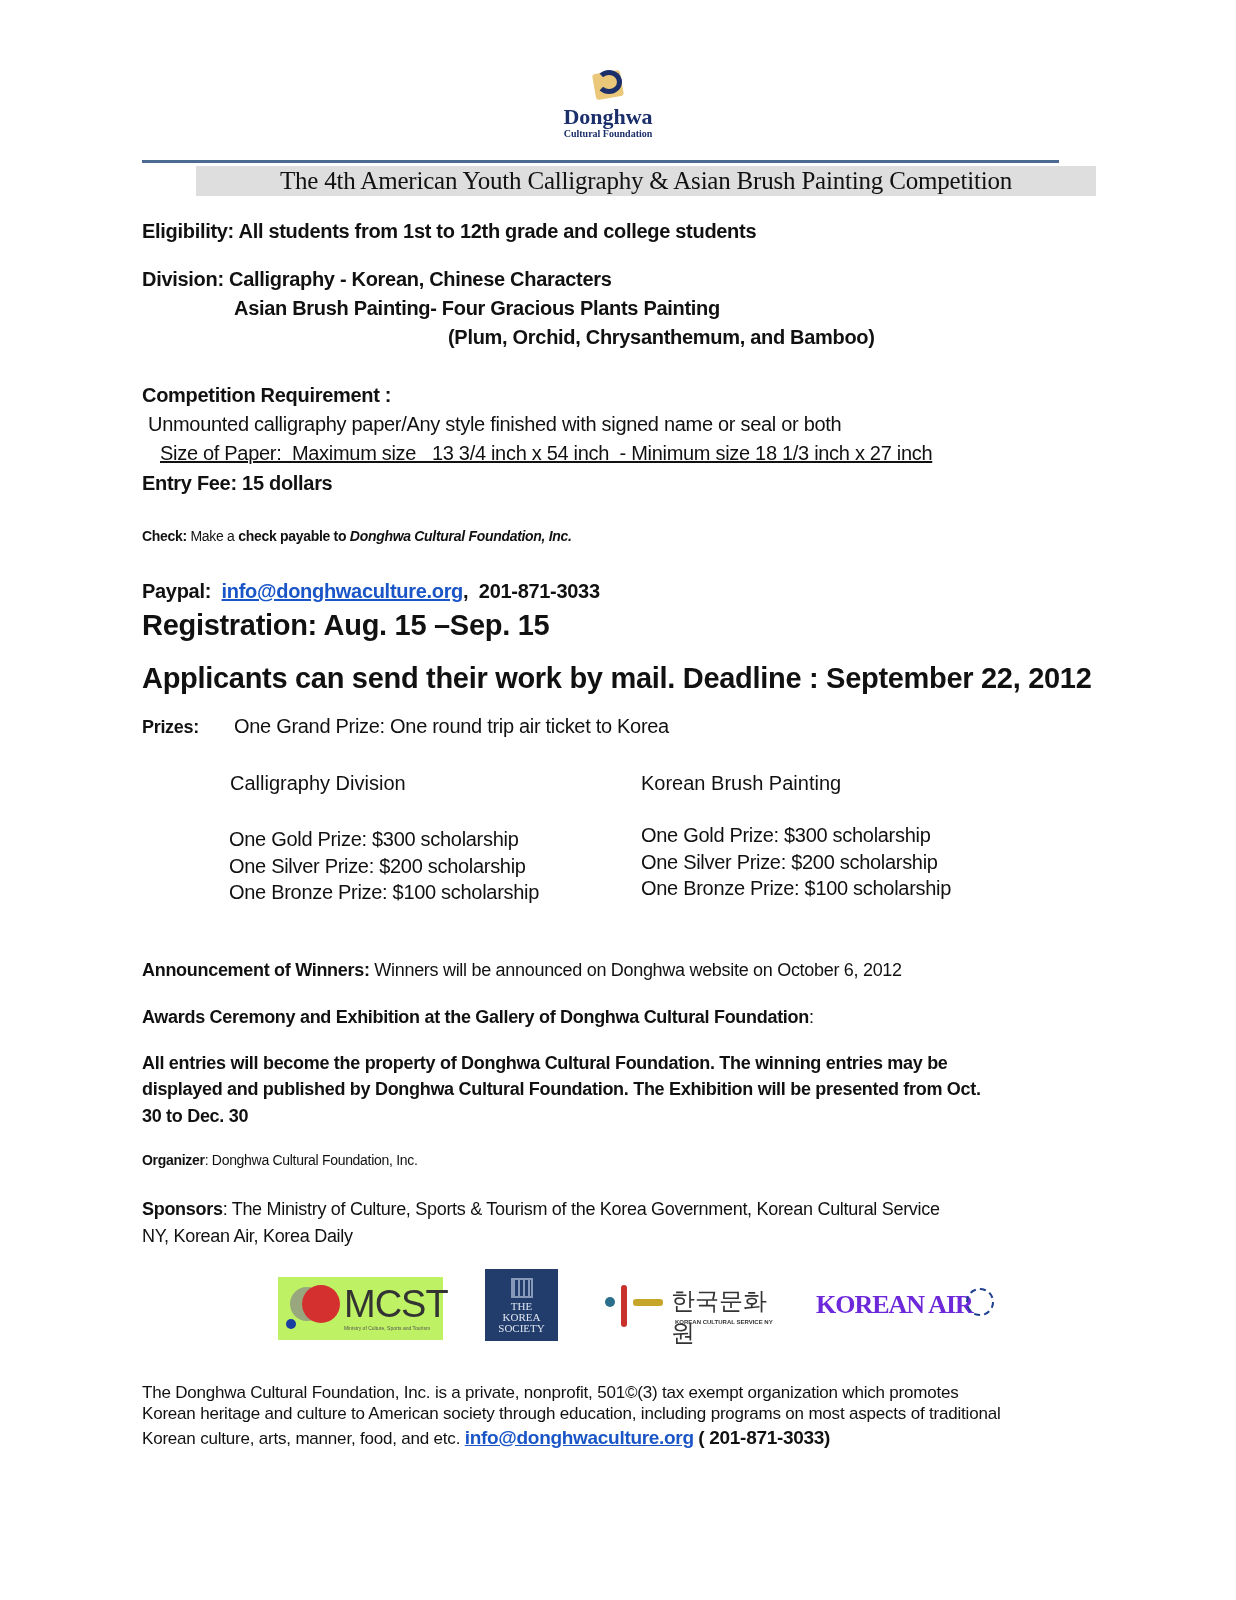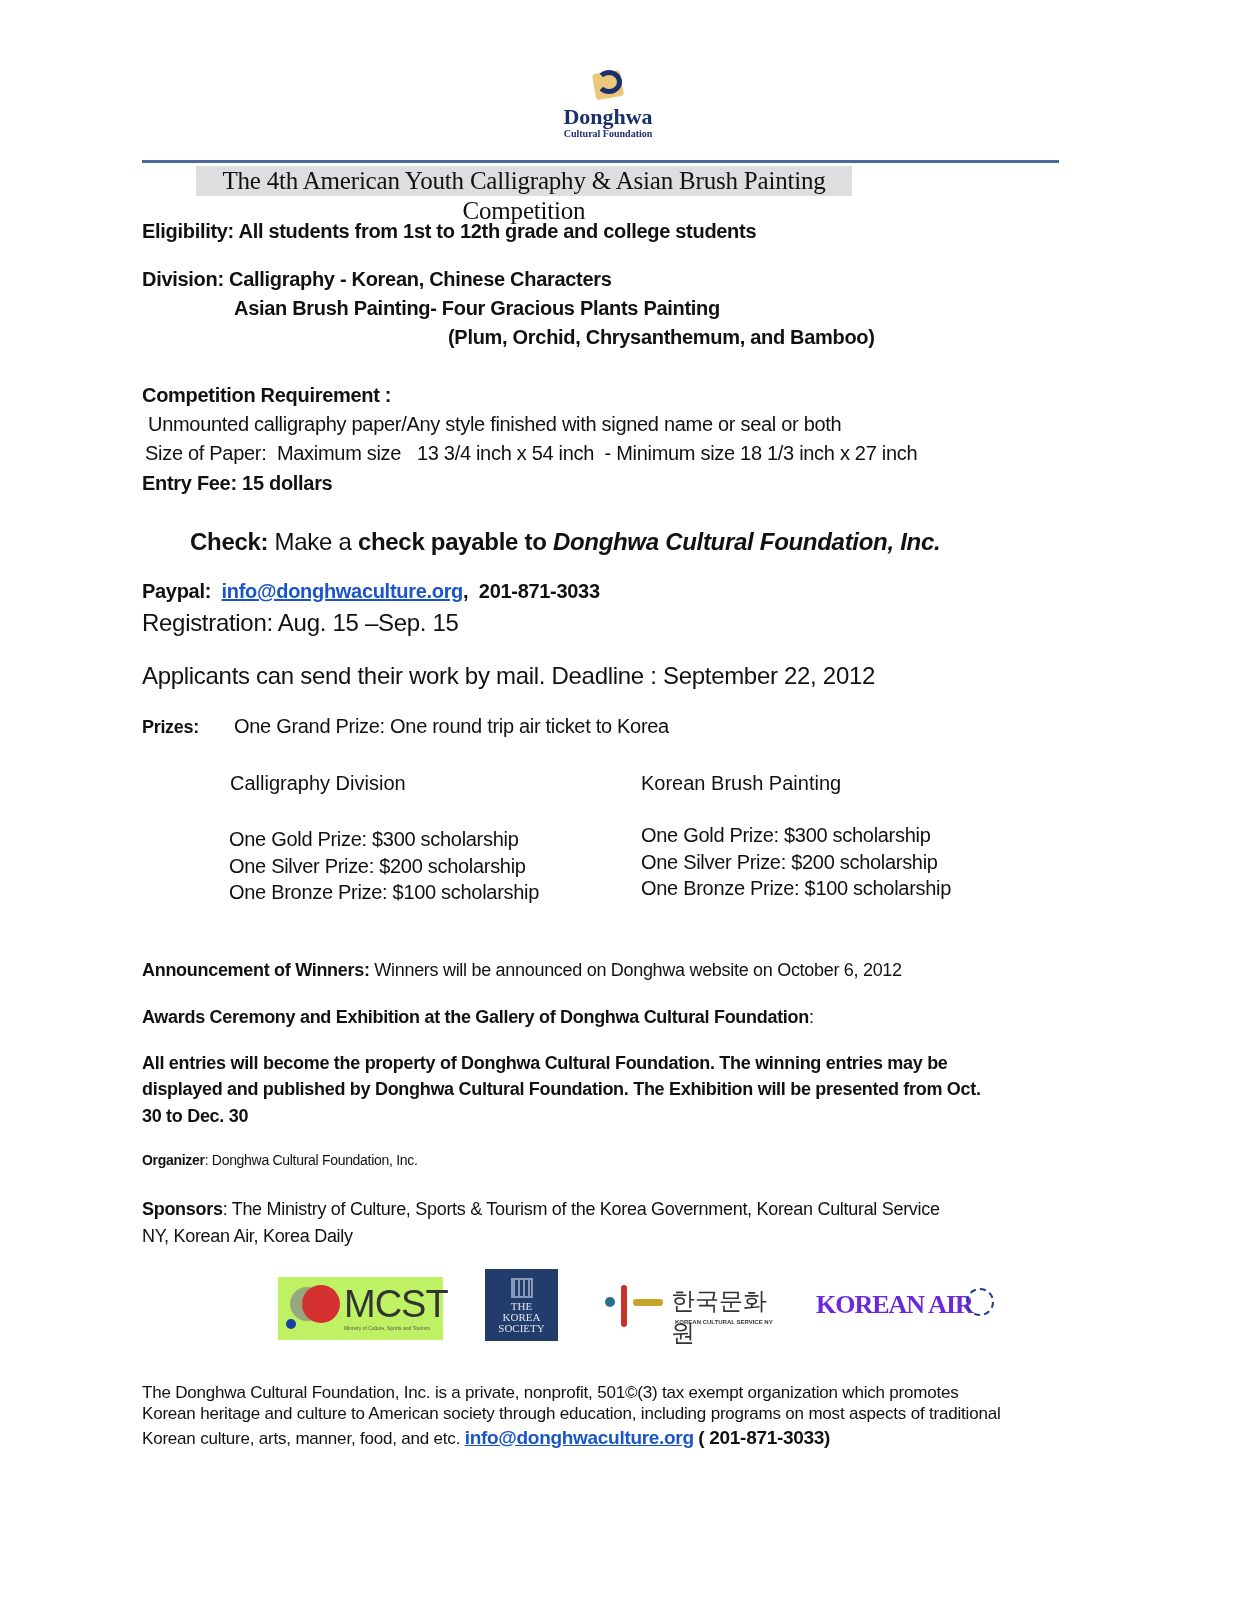--- a/index.html
+++ b/index.html
@@ -12,23 +12,23 @@
 
   
   .logo { position: absolute; left: 548px; top: 68px; width: 120px; height: 76px; text-align: center; }
   .logo-mark { position: relative; width: 44px; height: 36px; margin: 0 auto; }
   .logo-mark .gold { position: absolute; left: 8px; top: 4px; width: 28px; height: 26px; background: #e8c16a; transform: rotate(-10deg); border-radius: 3px; opacity: .9; }
   .logo-mark .ring { position: absolute; left: 10px; top: 2px; width: 26px; height: 24px; border: 5px solid #1b2f6a; border-radius: 50%; border-left-color: transparent; }
   .logo-name { font-family: "Liberation Serif", "DejaVu Serif", serif; font-weight: bold; color: #1b2f6a; font-size: 22px; line-height: 22px; margin-top: 2px; }
   .logo-sub { font-family: "Liberation Serif", "DejaVu Serif", serif; font-weight: bold; color: #1b2f6a; font-size: 10px; line-height: 12px; }
 
   .rule { position: absolute; left: 142px; top: 160px; width: 917px; height: 3px; background: #4d6a95; }
-  .title { position: absolute; left: 196px; top: 166px; width: 656px; height: 30px; background: #dedede; font-family: "Liberation Serif", "DejaVu Serif", serif; font-size: 25px; line-height: 30px; text-align: center; color: #111; letter-spacing: -0.2px; }
+  .title { position: absolute; left: 196px; top: 166px; width: 900px; height: 30px; background: #dedede; font-family: "Liberation Serif", "DejaVu Serif", serif; font-size: 25px; line-height: 30px; text-align: center; color: #111; letter-spacing: -0.2px; }
 
-  .big { font-size: 24px; font-weight: normal; }
+  .big { font-size: 29px; font-weight: bold; }
   .sans20 { font-family: "Liberation Sans", "DejaVu Sans", sans-serif; font-size: 20px; }
   .foot { font-family: "Liberation Sans", "DejaVu Sans", sans-serif; font-size: 17px; letter-spacing: -0.2px; }
 
   
   .mcst { position: absolute; left: 278px; top: 1277px; width: 165px; height: 63px; background: #bef264; }
   .mcst .c1 { position: absolute; left: 12px; top: 10px; width: 34px; height: 34px; border-radius: 50%; background: #888; opacity: .7; }
   .mcst .c2 { position: absolute; left: 24px; top: 8px; width: 38px; height: 38px; border-radius: 50%; background: #d43030; }
   .mcst .c3 { position: absolute; left: 8px; top: 42px; width: 10px; height: 10px; border-radius: 50%; background: #1a3fa0; }
   .mcst .t { position: absolute; left: 66px; top: 6px; font-size: 38px; color: #333; letter-spacing: -1px; font-family: "Liberation Sans", sans-serif; }
   .mcst .s { position: absolute; left: 66px; top: 48px; font-size: 5px; color: #555; }
@@ -67,24 +67,24 @@
 
 <div class="abs cal b" style="left:142px;top:268px;">
   <span>Division:</span>
   <span>Calligraphy - Korean, Chinese Characters</span>
 </div>
 <div class="abs cal b" style="left:234px;top:297px;">Asian Brush Painting- Four Gracious Plants Painting</div>
 <div class="abs cal b" style="left:448px;top:326px;">(Plum, Orchid, Chrysanthemum, and Bamboo)</div>
 
 <div class="abs cal b" style="left:142px;top:384px;">Competition Requirement :</div>
 <div class="abs cal" style="left:148px;top:413px;">Unmounted calligraphy paper/Any style finished with signed name or seal or both</div>
-<div class="abs cal" style="left:145px;top:442px;white-space:pre;">Size of Paper:  Maximum size   13 3/4 inch x 54 inch  - Minimum size 18 1/3 inch x 27 inch</div>
+<div class="abs cal" style="left:160px;top:442px;white-space:pre;text-decoration:underline;">Size of Paper:  Maximum size   13 3/4 inch x 54 inch  - Minimum size 18 1/3 inch x 27 inch</div>
 <div class="abs cal b" style="left:142px;top:472px;">Entry Fee: 15 dollars</div>
 
-<div class="abs cal" style="left:142px;top:528px;font-size:24px;margin-left:48px;">
+<div class="abs cal" style="left:142px;top:528px;font-size:14px;">
   <span class="b">Check:</span>
   <span>Make a</span>
   <span class="b">check payable to</span>
   <span class="b" style="font-style:italic;">Donghwa Cultural Foundation, Inc.</span>
 </div>
 <div class="abs cal b" style="left:142px;top:580px;font-size:20px;white-space:pre;"><span>Paypal:</span>  <a class="link">info@donghwaculture.org</a><span>,  201-871-3033</span></div>
 
 <div class="abs cal big" style="left:142px;top:609px;">Registration: Aug. 15 –Sep. 15</div>
 <div class="abs cal big" style="left:142px;top:662px;">Applicants can send their work by mail. Deadline : September 22, 2012</div>
 

